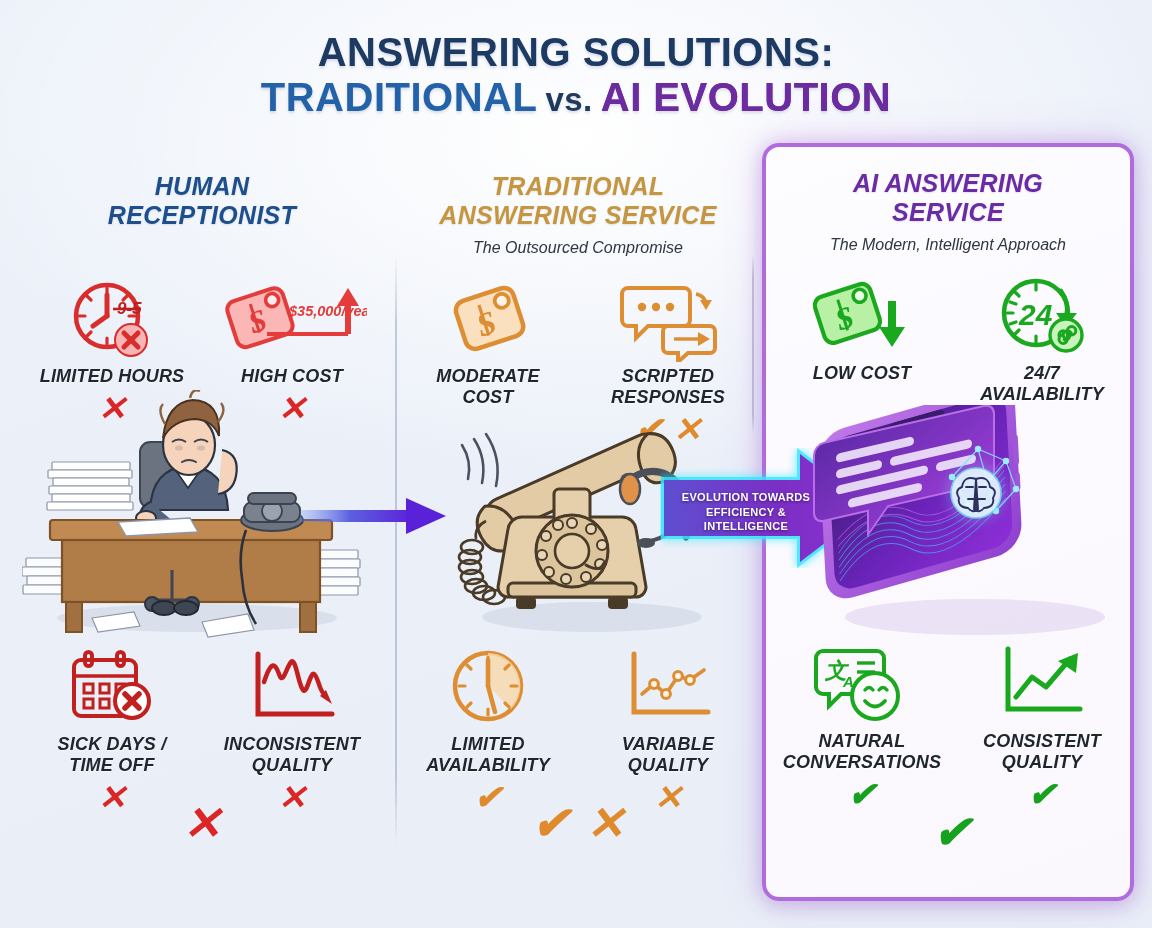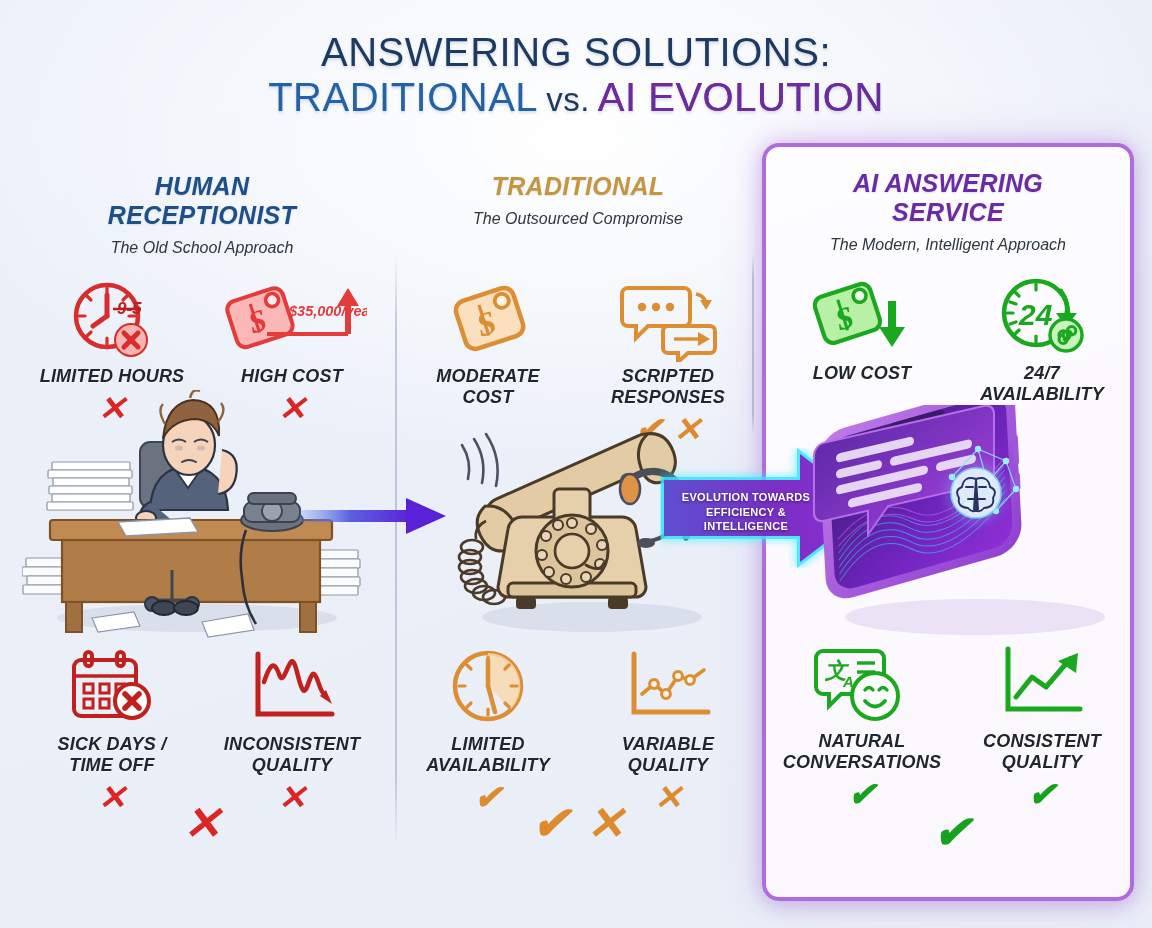--- a/index.html
+++ b/index.html
@@ -12,21 +12,21 @@
     position: relative;
     width: 1152px; height: 928px;
     background:
       radial-gradient(ellipse 900px 500px at 50% 15%, #ffffff 0%, rgba(255,255,255,0) 70%),
       linear-gradient(160deg, #edf2fa 0%, #eaeff8 45%, #e9eef7 100%);
   }
 
   
   #title-block { position:absolute; top:30px; left:0; width:1152px; text-align:center; }
   .title-line {
-    font-weight: normal;
+    font-weight: bold;
     letter-spacing: 0.5px;
     line-height: 1.12;
     text-shadow: 0 2px 3px rgba(60,80,130,0.18);
   }
   #title-line1 { font-size: 40px; color: #1d3a63; }
   #title-line2 { font-size: 40px; }
   .t-traditional { color: #2362a8; }
   .t-vs { color: #203a5e; font-size: 33px; }
   .t-ai { color: #6c2ca0;
          background: linear-gradient(90deg,#7b2ea8 0%, #6a2e9e 45%, #513a9a 100%);
@@ -110,21 +110,20 @@
 
   <div class="divider" id="divider-1"></div>
   <div class="divider" id="divider-2"></div>
 
   <div class="column" id="col-human">
     <div class="col-head" id="head-human">
       <div class="col-title">
         <span>HUMAN</span><br>
         <span>RECEPTIONIST</span>
       </div>
-      <div class="col-sub">The Old School Approach</div>
     </div>
 
     <div class="row-top feature-row">
       <div class="feature">
         <div class="feat-icon">
           <svg width="86" height="84" viewBox="0 0 86 84">
             <circle cx="38" cy="38" r="31" fill="none" stroke="#d92c2c" stroke-width="4.5"></circle>
             <g stroke="#d92c2c" stroke-width="3.2" stroke-linecap="round">
               <line x1="38" y1="10" x2="38" y2="16"></line>
                 <line x1="38" y1="60" x2="38" y2="66"></line>
@@ -229,20 +228,21 @@
 
     <div class="col-verdict">
       <span class="mark-x-red">✕</span>
     </div>
   </div>
 
   <div class="column" id="col-traditional">
     <div class="col-head" id="head-traditional">
       <div class="col-title">
         <span>TRADITIONAL</span><br>
+        <span>ANSWERING SERVICE</span>
       </div>
       <div class="col-sub">The Outsourced Compromise</div>
     </div>
 
     <div class="row-top feature-row">
       <div class="feature">
         <div class="feat-icon">
           <svg width="92" height="84" viewBox="0 0 92 84">
             <g transform="rotate(-18 46 42)">
               <rect x="18" y="16" width="60" height="50" rx="10" fill="#fae0bf" stroke="#dd8e33" stroke-width="4.5"></rect>

